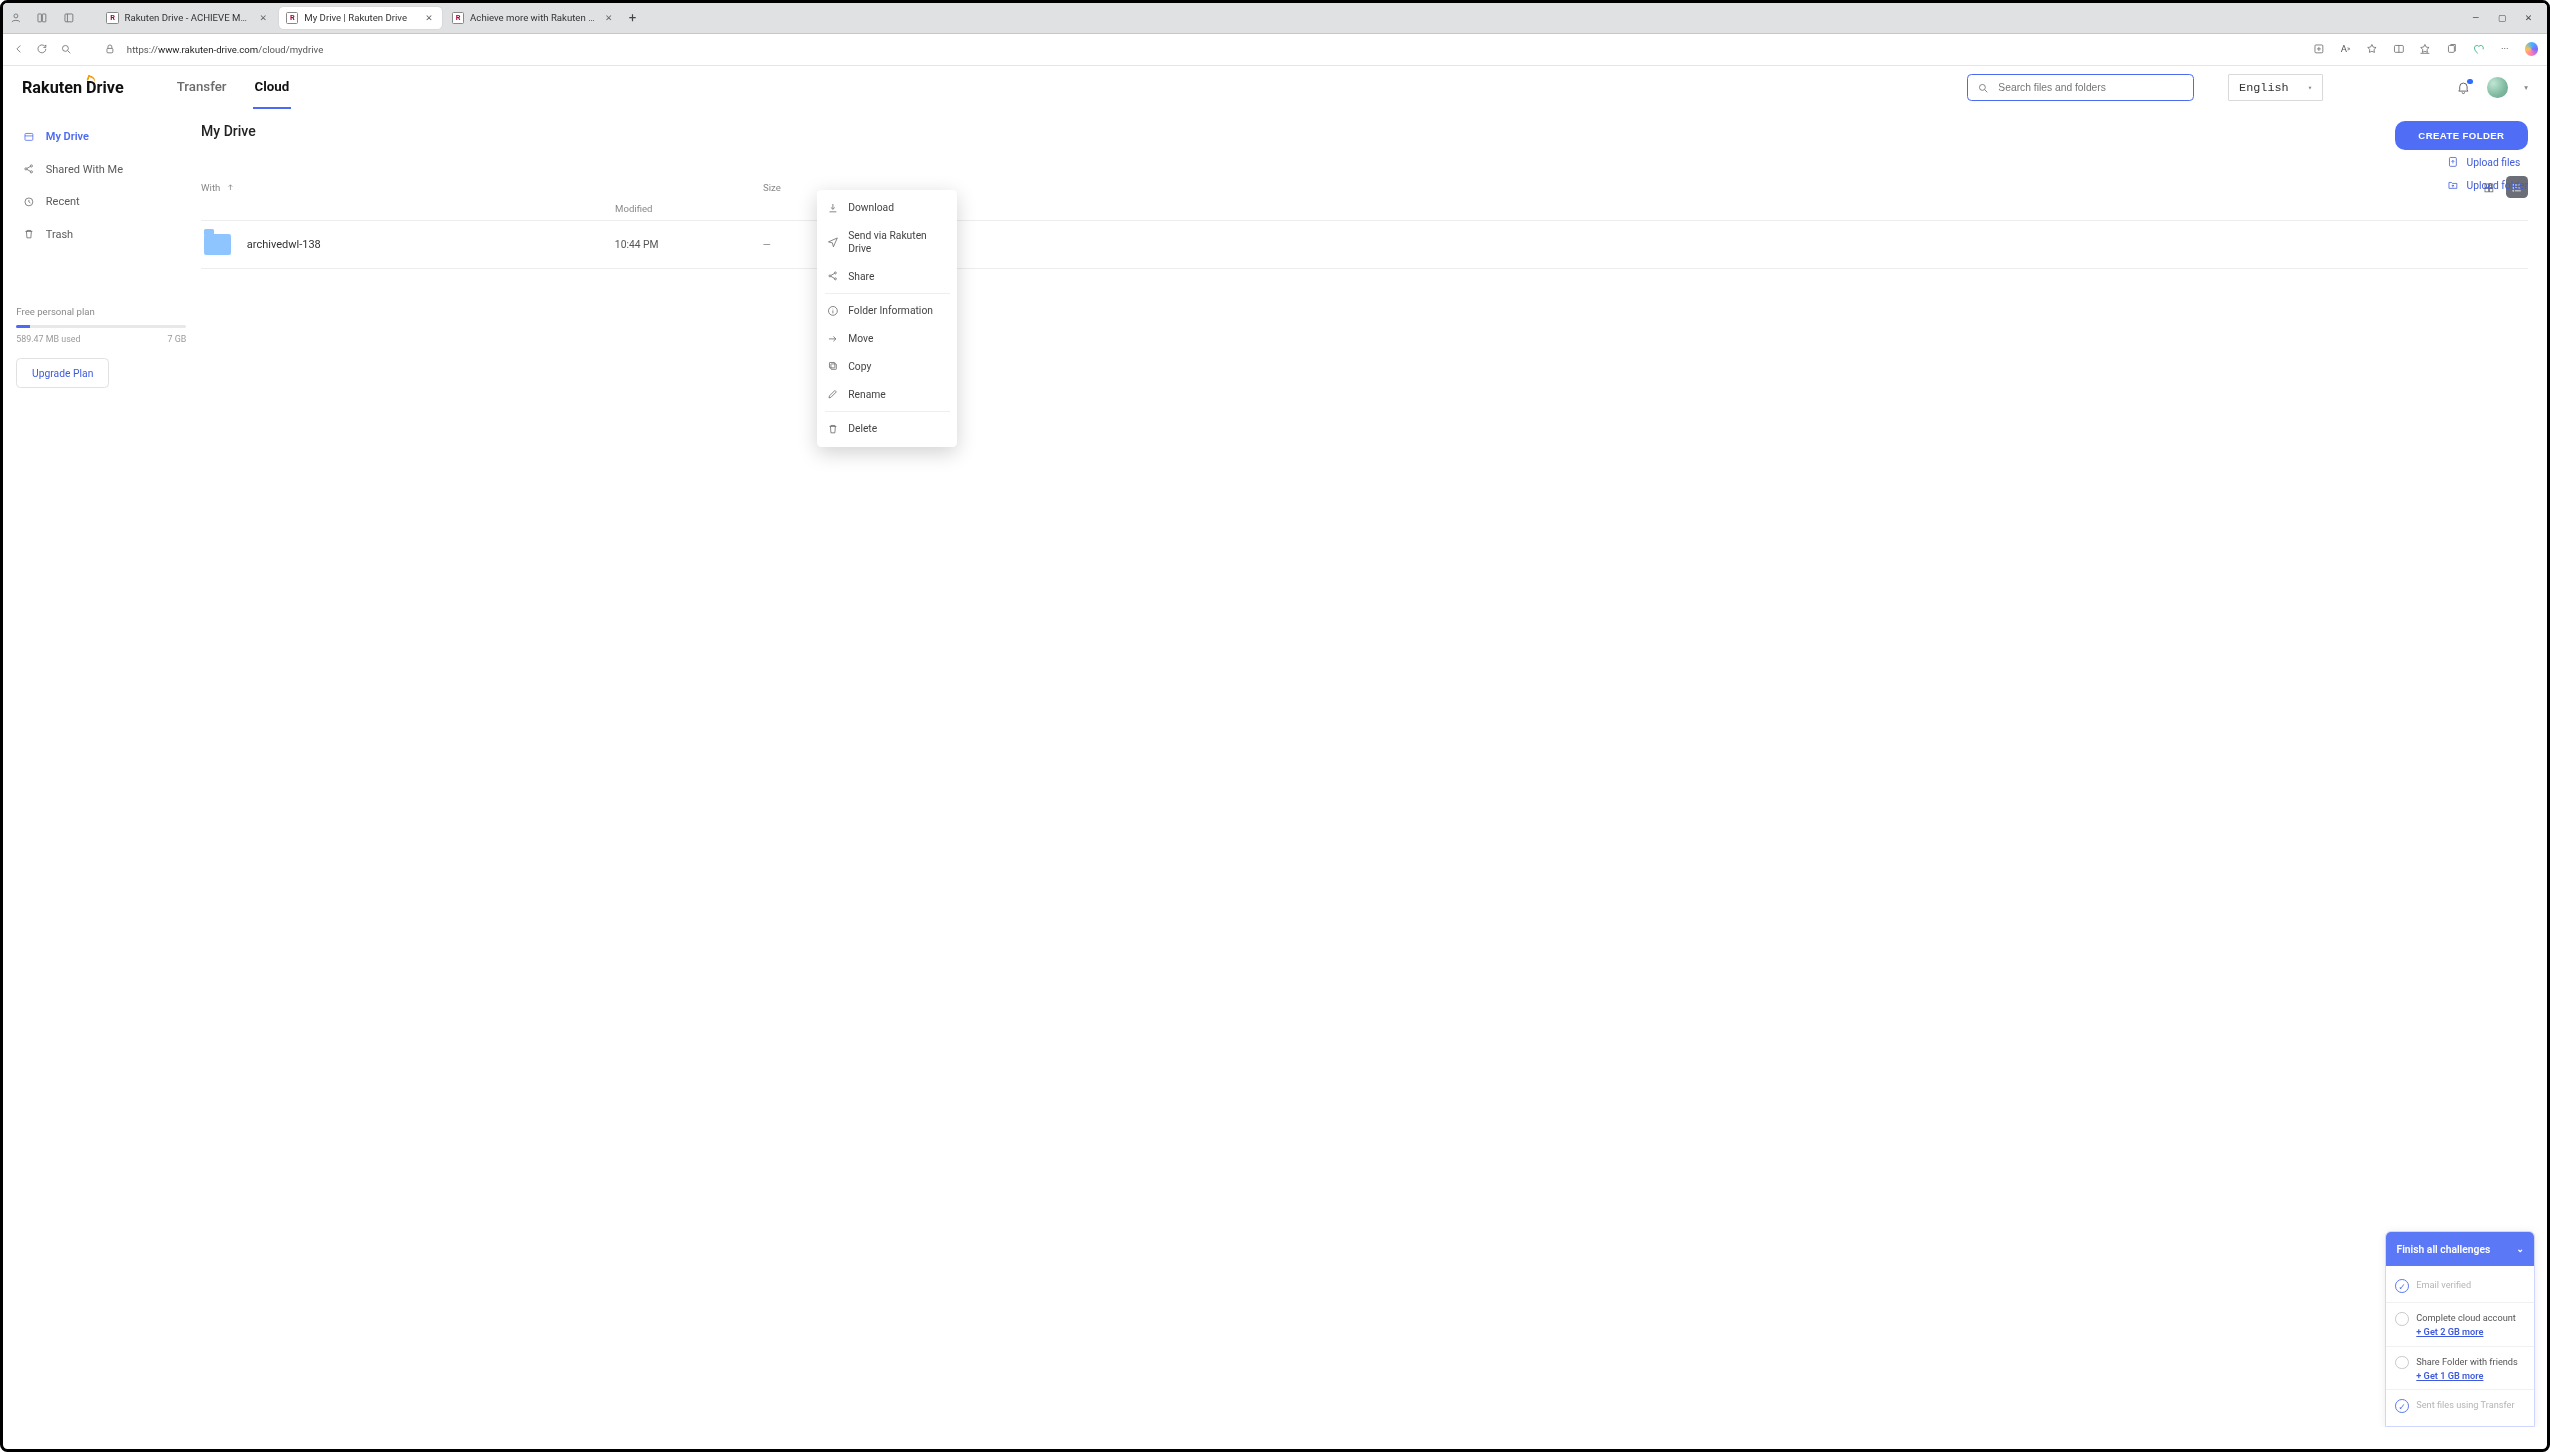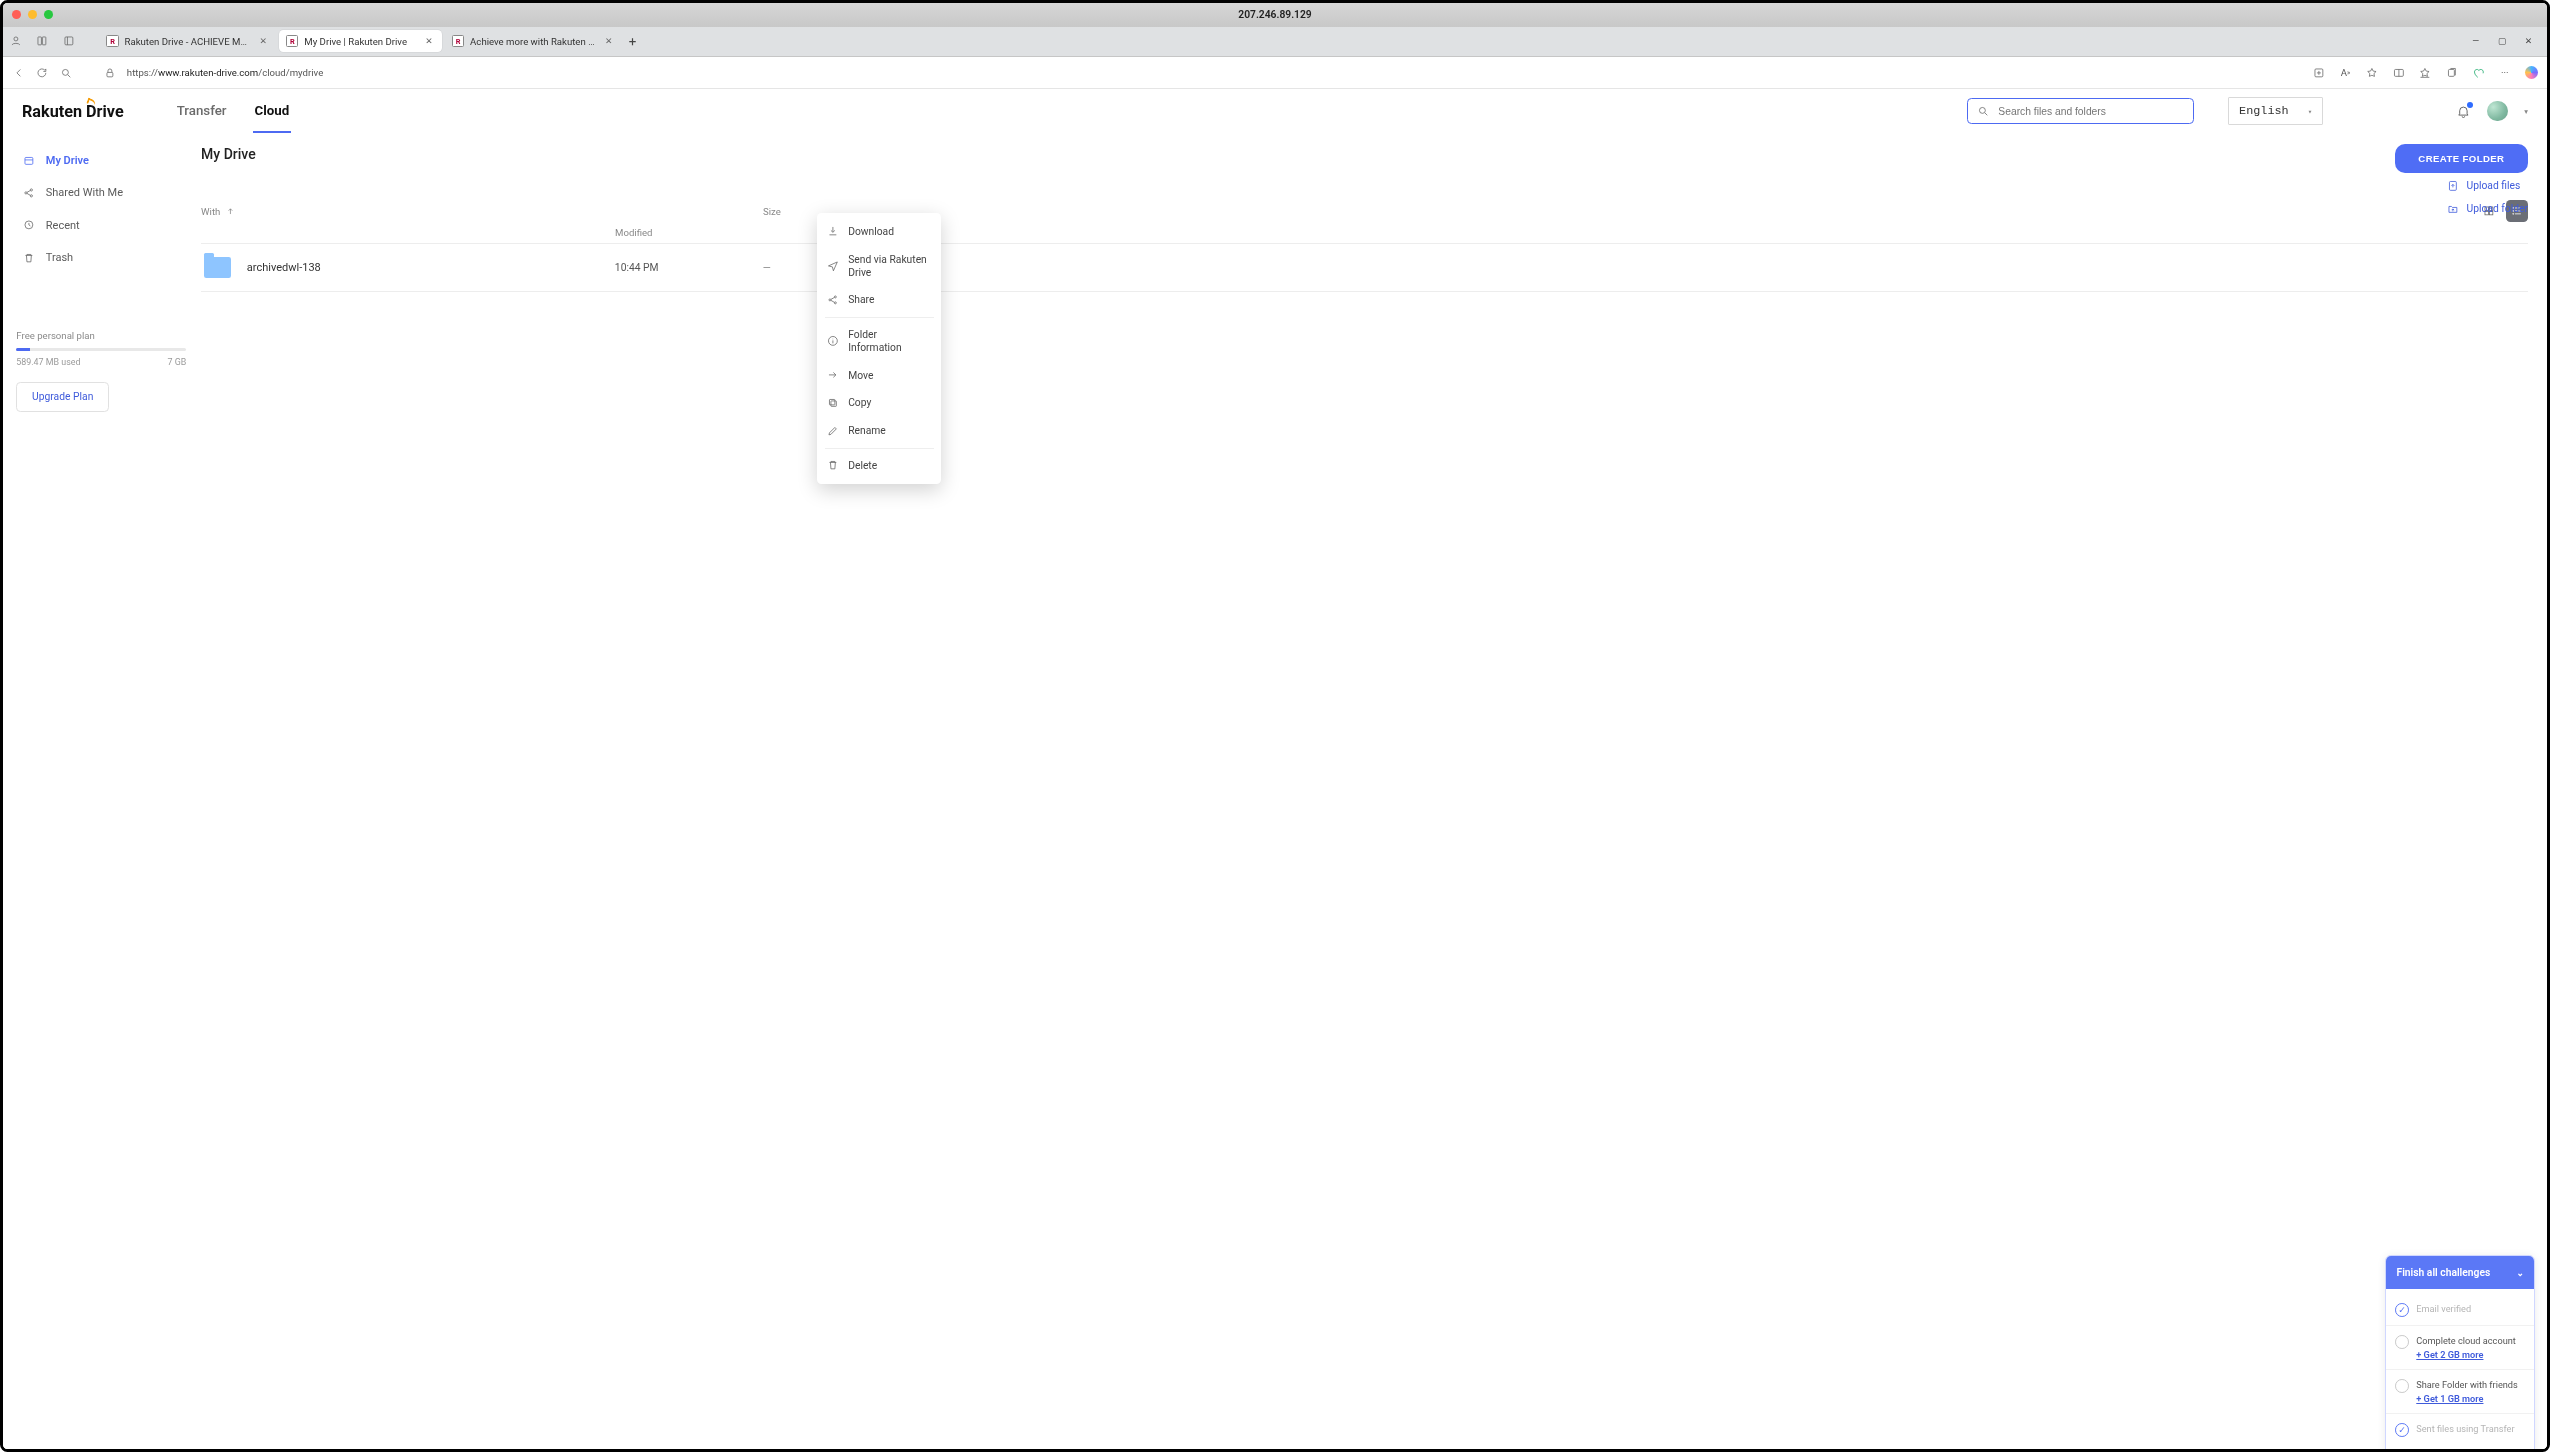--- a/index.html
+++ b/index.html
@@ -86,21 +86,21 @@
   .up-link{display:flex;align-items:center;gap:7.4px;color:var(--blue-text);font-size:10.3px;}
   .rowline{height:0.7px;background:#ededed;margin:5.9px 0 0 0;}
   .file-row{display:flex;align-items:center;padding:13.3px 0;border-bottom:0.7px solid #ededed;}
   .folder-icn{width:26.6px;height:20.7px;border-radius:2.2px;background:#8ec5ff;position:relative;margin-right:16.2px;margin-left:3px;}
   .folder-icn:before{content:"";position:absolute;top:-4.4px;left:0;width:10.3px;height:5.9px;border-radius:1.5px 1.5px 0 0;background:#8ec5ff;}
   .fname{flex:0 0 368px;color:#333;font-size:11px;}
   .fmod{flex:0 0 148px;color:#555;font-size:10.3px;}
   .fsize{flex:0 0 118px;color:#888;font-size:10.3px;}
 
   
-  .ctx{position:absolute;left:622px;top:80px;width:124px;background:#fff;border-radius:4.4px;box-shadow:0 5.9px 20.7px rgba(0,0,0,.18);padding:4.4px 0;z-index:30;}
+  .ctx{position:absolute;left:622px;top:80px;width:140px;background:#fff;border-radius:4.4px;box-shadow:0 5.9px 20.7px rgba(0,0,0,.18);padding:4.4px 0;z-index:30;}
   .ctx .sep{height:0.7px;background:#eee;margin:3px 7.4px;}
   .ctx-item{display:flex;align-items:center;gap:8.9px;padding:7.4px 10.3px;color:#444;font-size:10.3px;}
   .ctx-item .ci{width:11.8px;height:11.8px;display:flex;align-items:center;justify-content:center;color:#666;}
 
   
   .chal{position:absolute;right:11.8px;bottom:0;width:148px;border:0.7px solid #d0d7ff;border-radius:5.9px 5.9px 0 0;overflow:hidden;box-shadow:0 1.5px 8.9px rgba(0,0,0,.08);z-index:20;background:#fff;}
   .chal-head{background:#5b78f6;color:#fff;padding:10.3px 10.3px;display:flex;align-items:center;justify-content:space-between;font-weight:600;font-size:10.3px;}
   .chal-body{padding:4.4px 0;}
   .chal-item{display:flex;gap:7.4px;padding:8.9px 8.9px;border-bottom:0.7px solid #f1f1f1;font-size:9.2px;}
   .chal-item:last-child{border-bottom:none;}
@@ -110,28 +110,20 @@
   .chal-item .tl{color:#555;}
   .chal-item .gl{display:block;margin-top:3px;color:var(--blue-text);text-decoration:underline;font-weight:600;}
 
   svg{display:block;}
   .sm-icn{width:11.8px;height:11.8px;stroke:#666;stroke-width:1.6;fill:none;}
 </style>
 </head>
 <body>
 
 <div class="mac-frame">
-  <div class="mac-titlebar">
-    <div class="traffic">
-      <div class="dot red"></div>
-      <div class="dot yel"></div>
-      <div class="dot grn"></div>
-    </div>
-    <div class="mac-title">207.246.89.129</div>
-  </div>
 
   <div class="edge-tabstrip">
     <div class="edge-left-icons">
       <span class="icn">
           <svg viewBox="0 0 24 24" class="sm-icn">
             <circle cx="12" cy="8" r="4"></circle>
             <path d="M4 20c1.5-4 14.5-4 16 0"></path>
           </svg>
         </span>
       <span class="icn">

